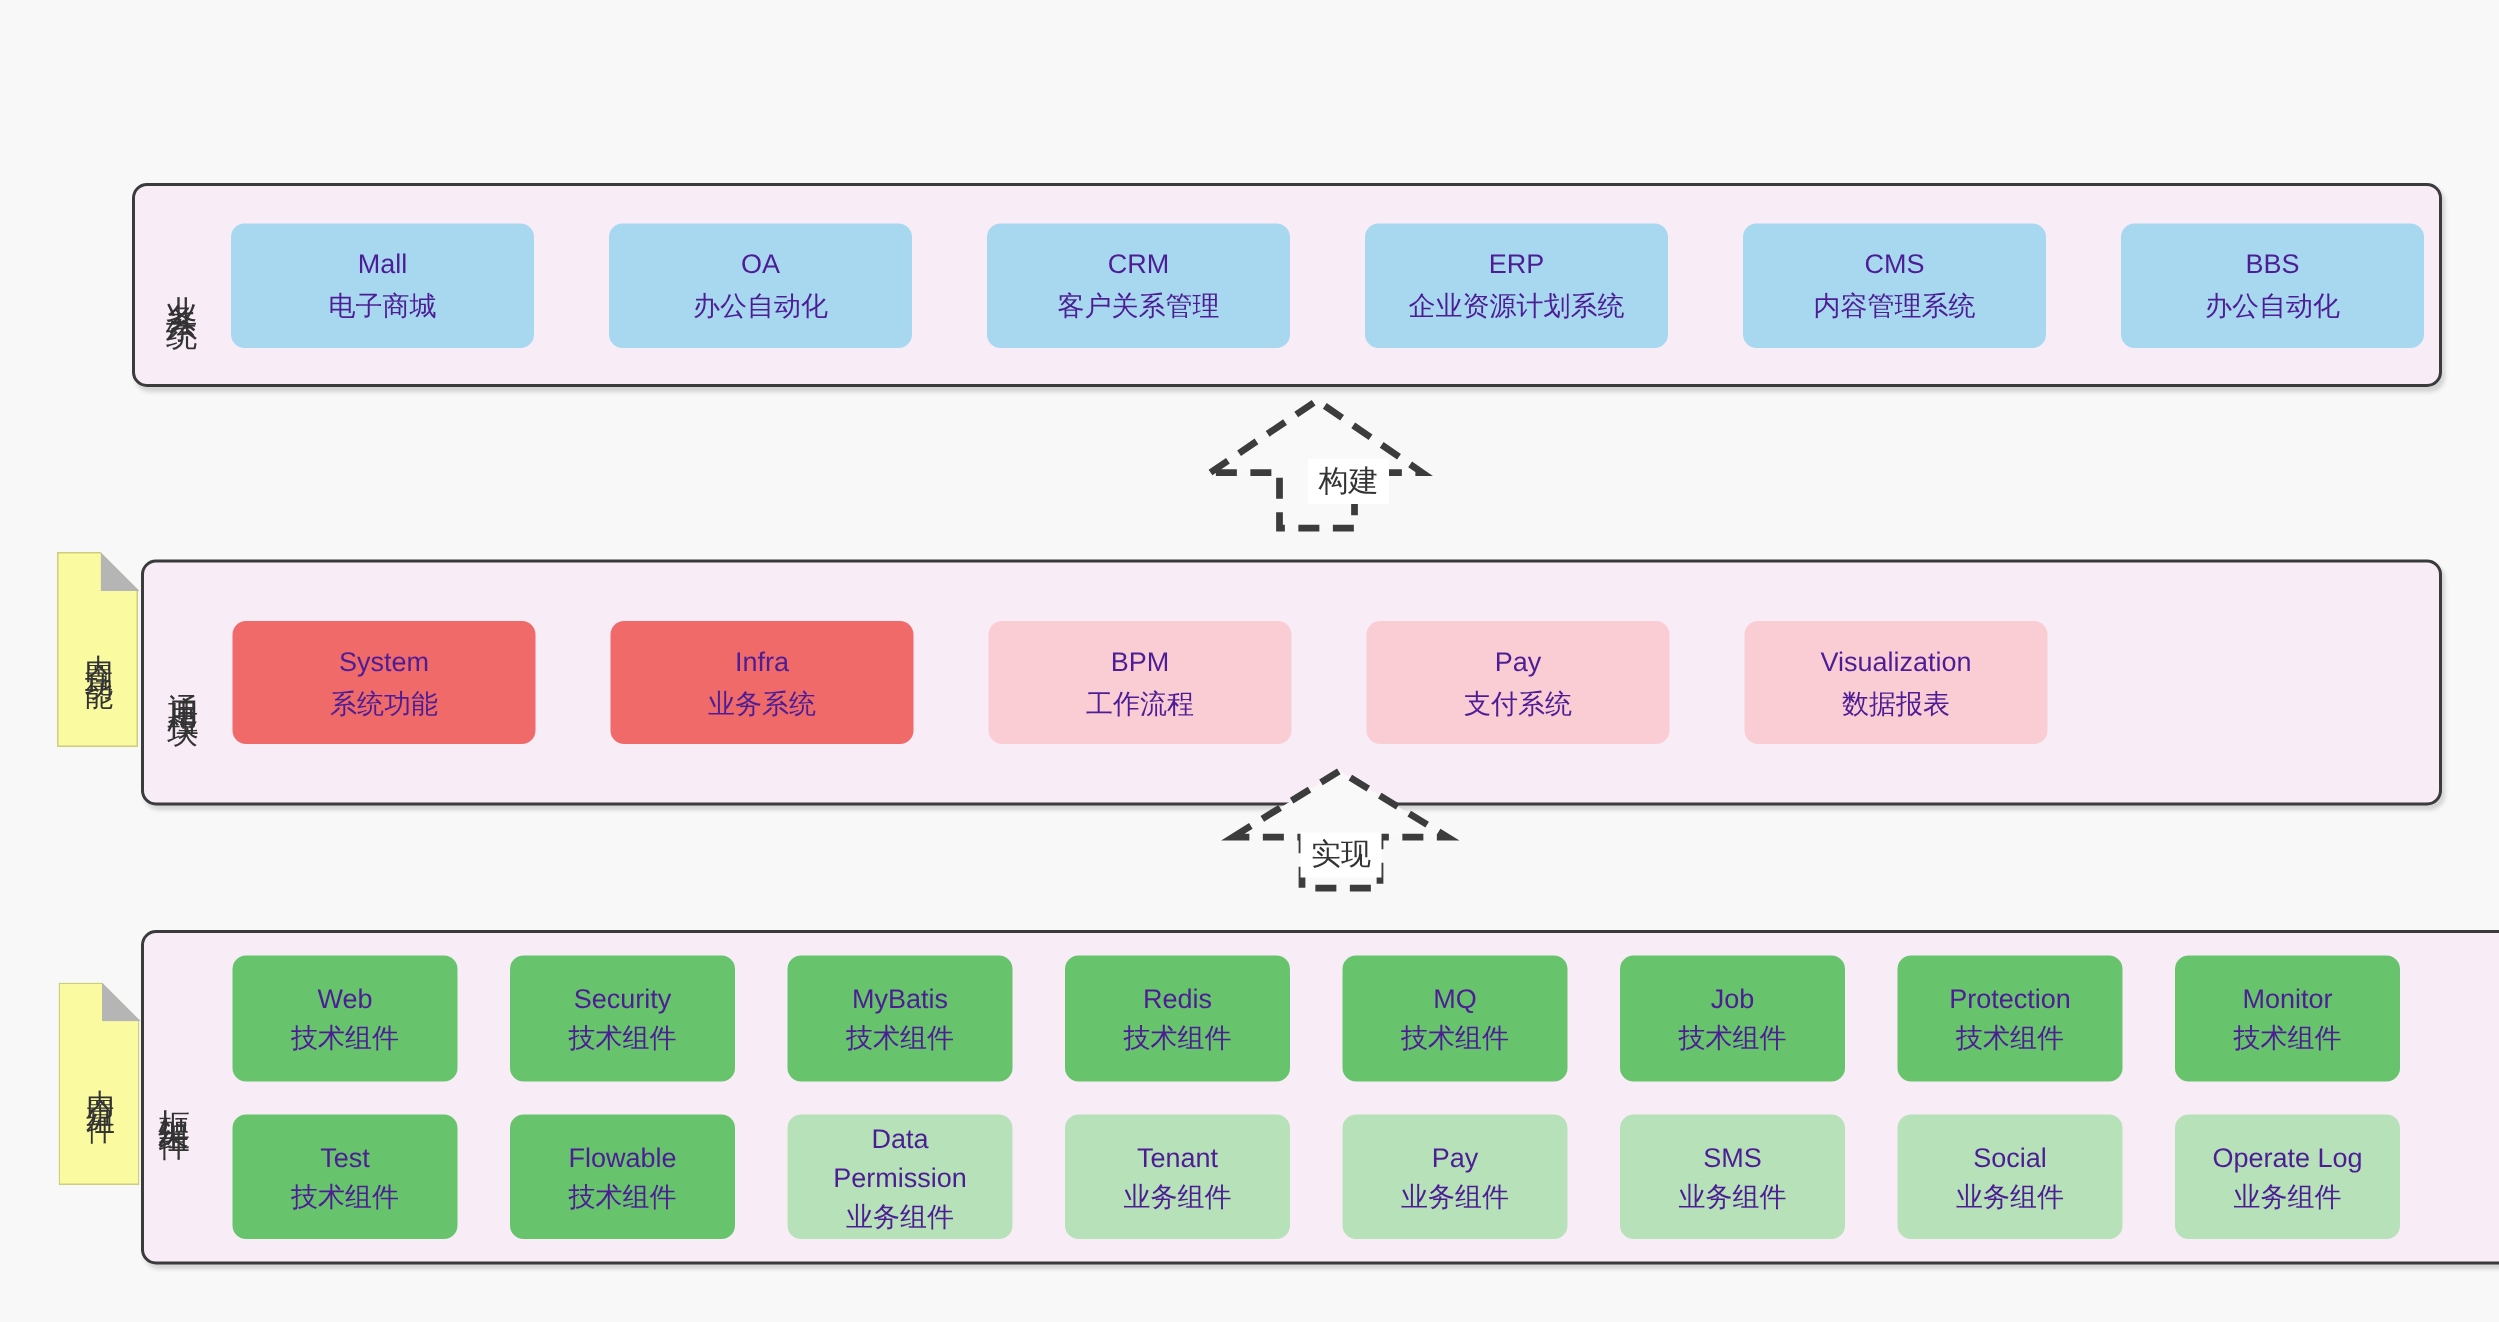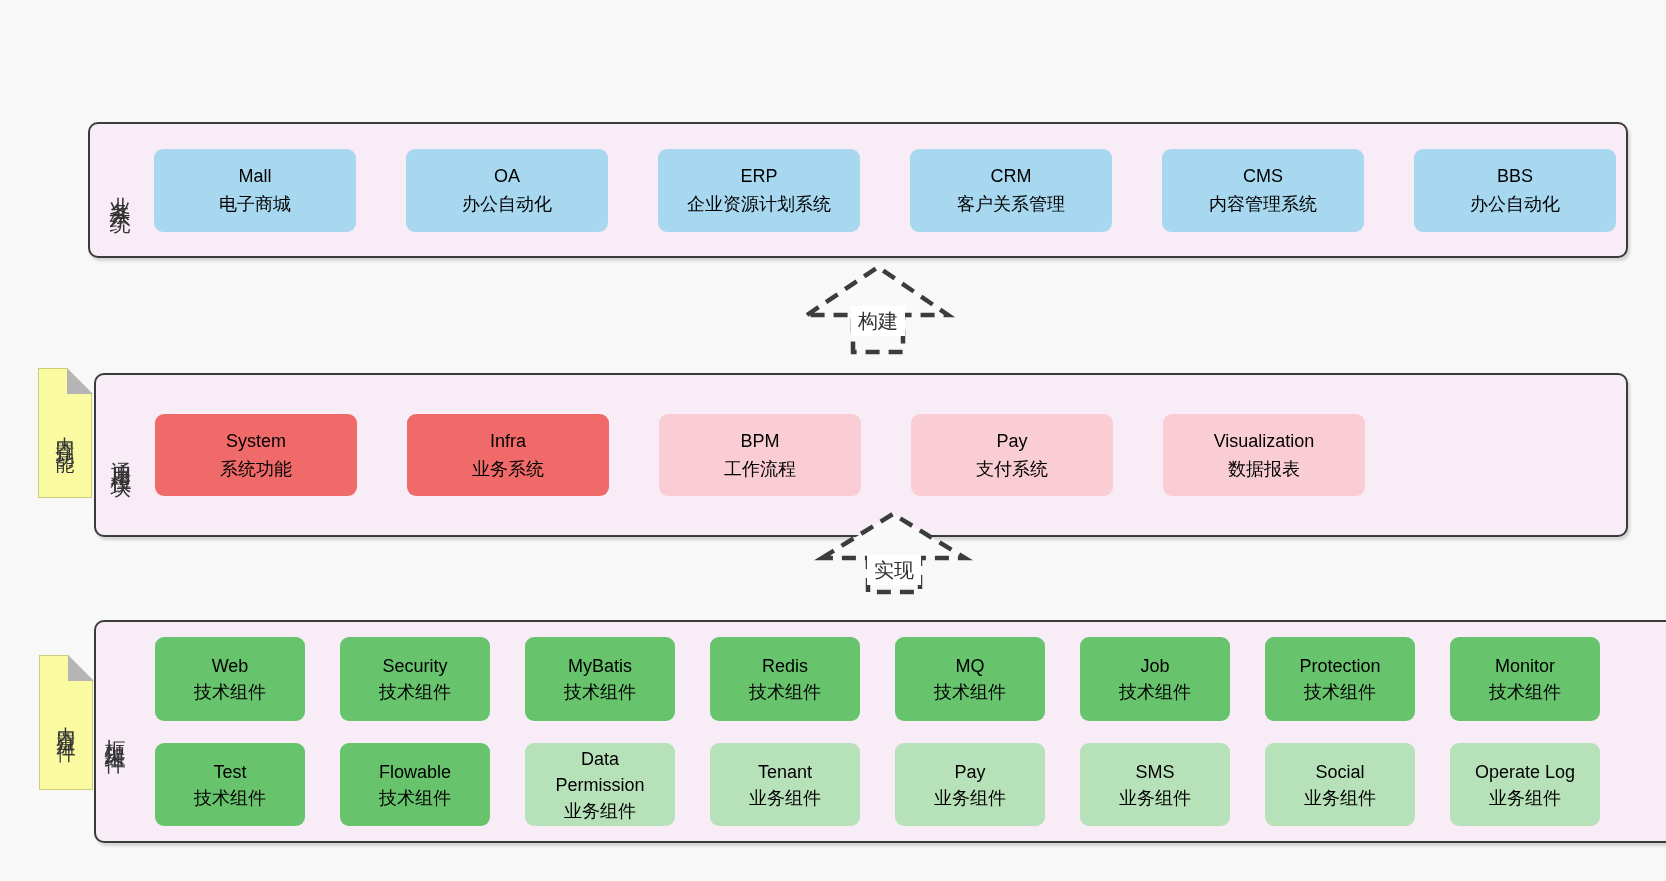--- a/index.html
+++ b/index.html
@@ -19,21 +19,21 @@
   .panel-3 .vlabel{left:5px;}
   
   .boxrow{position:absolute;display:flex;align-items:center;}
   .row-center{top:0;bottom:0;}
   .panel-1 .boxrow{left:64px;gap:50px;}
   .panel-2 .boxrow{left:59px;gap:50px;}
   .panel-3 .boxrow{left:59px;gap:35px;}
   .panel-3 .row-a{top:15px;}
   .panel-3 .row-b{top:121px;}
   .box{display:flex;flex-direction:column;align-items:center;justify-content:center;
-       text-align:center;border-radius:9px;color:#000000;}
+       text-align:center;border-radius:9px;color:#4c1d95;}
   .b-lg{width:202px;height:83px;font-size:18px;line-height:28px;}
   .panel-2 .b-lg{height:82px;}
   .b-sm{width:150px;height:84px;font-size:18px;line-height:26px;padding:0 14px;box-sizing:border-box;}
   .row-b .b-sm{height:83px;}
   .c-blue{background:#a8d8f0;}
   .c-red{background:#f06a6a;}
   .c-pink{background:#facdd5;}
   .c-green{background:#68c36d;}
   .c-greenlight{background:#b7e1b8;}
   
@@ -45,46 +45,46 @@
                clip-path:polygon(0 0,29px 0,100% 25px,100% 100%,0 100%);}
   .sticky-fold{position:absolute;left:29px;top:0;width:26px;height:26px;background:#b5b5b5;
                clip-path:polygon(0 0,100% 100%,0 100%);}
   .sticky-text{position:absolute;left:0;top:0;width:54px;height:100%;display:flex;
                align-items:center;justify-content:center;writing-mode:vertical-lr;
                text-orientation:upright;font-size:19px;letter-spacing:6px;color:#333;}
   
   .arrow-layer{position:absolute;left:0;top:0;z-index:3;pointer-events:none;}
   .arrow-label{position:absolute;z-index:4;background:#ffffff;font-size:20px;height:30px;
                line-height:30px;text-align:center;color:#333;}
-  .arrow-label-1{left:851px;top:306px;width:54px;}
+  .arrow-label-1{left:872px;top:306px;width:54px;}
   .arrow-label-2{left:867px;top:555px;width:54px;}
 </style>
 </head>
 <body>
 
 <div class="canvas">
 
   <section class="panel panel-1">
     <div class="vlabel">业务系统</div>
     <div class="boxrow row-center">
       <div class="box b-lg c-blue">
         <div>Mall</div>
         <div>电子商城</div>
       </div>
       <div class="box b-lg c-blue">
         <div>OA</div>
         <div>办公自动化</div>
       </div>
       <div class="box b-lg c-blue">
+        <div>CRM</div>
+        <div>客户关系管理</div>
+      </div>
+      <div class="box b-lg c-blue">
         <div>ERP</div>
         <div>企业资源计划系统</div>
-      </div>
-      <div class="box b-lg c-blue">
-        <div>CRM</div>
-        <div>客户关系管理</div>
       </div>
       <div class="box b-lg c-blue">
         <div>CMS</div>
         <div>内容管理系统</div>
       </div>
       <div class="box b-lg c-blue">
         <div>BBS</div>
         <div>办公自动化</div>
       </div>
     </div>

